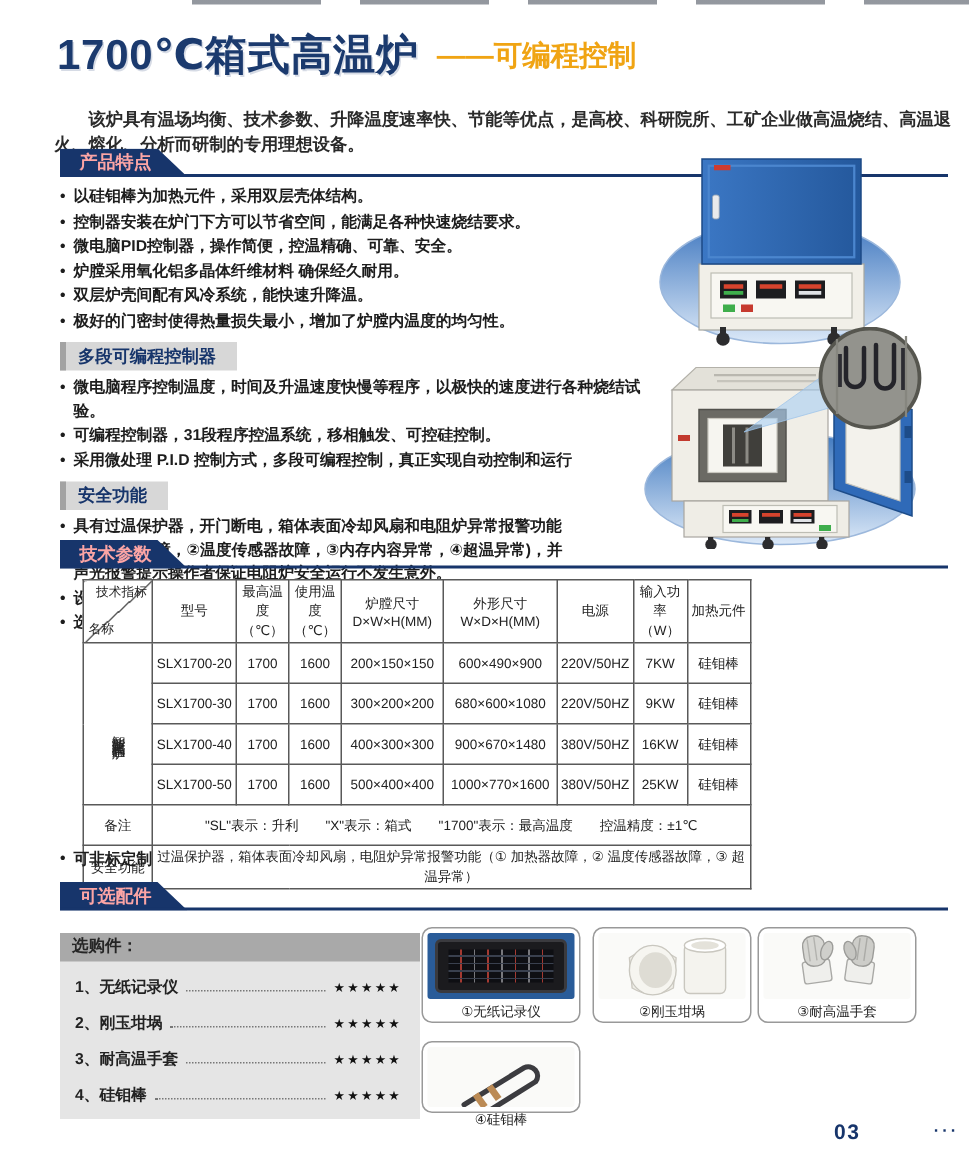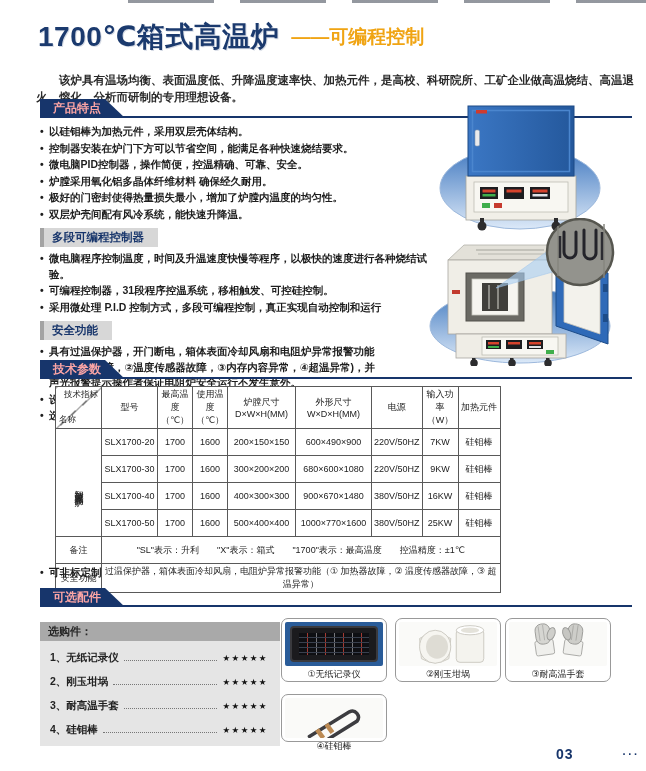--- a/index.html
+++ b/index.html
@@ -88,33 +88,33 @@
 </style>
 </head>
 <body>
 
 <div class="top-edge"></div>
 
 <div class="title-row">
   <span class="title-main">1700℃箱式高温炉</span><span class="title-sub">——可编程控制</span>
 </div>
 
-<p class="intro">该炉具有温场均衡、表面温度低、升降温度速率快、加热元件，是高校、科研院所、工矿企业做高温烧结、高温退火、熔化、分析而研制的专用理想设备。</p>
+<p class="intro">该炉具有温场均衡、技术参数、升降温度速率快、节能等优点，是高校、科研院所、工矿企业做高温烧结、高温退火、熔化、分析而研制的专用理想设备。</p>
 
 <div class="sec-tab" style="left:40px;top:99px;">产品特点</div>
 <div class="sec-line" style="left:40px;top:116px;width:592px;"></div>
 
 <div class="left-col">
   <ul class="bullets">
     <li>以硅钼棒为加热元件，采用双层壳体结构。</li>
     <li>控制器安装在炉门下方可以节省空间，能满足各种快速烧结要求。</li>
     <li>微电脑PID控制器，操作简便，控温精确、可靠、安全。</li>
     <li>炉膛采用氧化铝多晶体纤维材料 确保经久耐用。</li>
+    <li>双层炉壳间配有风冷系统，能快速升降温。</li>
     <li>极好的门密封使得热量损失最小，增加了炉膛内温度的均匀性。</li>
-    <li>双层炉壳间配有风冷系统，能快速升降温。</li>
   </ul>
   <div class="sub-head">多段可编程控制器</div>
   <ul class="bullets">
     <li>微电脑程序控制温度，时间及升温速度快慢等程序，以极快的速度进行各种烧结试验。</li>
     <li>可编程控制器，31段程序控温系统，移相触发、可控硅控制。</li>
     <li>采用微处理 P.I.D 控制方式，多段可编程控制，真正实现自动控制和运行</li>
   </ul>
   <div class="sub-head">安全功能</div>
   <ul class="bullets">
     <li class="w332">具有过温保护器，开门断电，箱体表面冷却风扇和电阻炉异常报警功能(①加热器故障，②温度传感器故障，③内存内容异常，④超温异常)，并声光报警提示操作者保证电阻炉安全运行不发生意外。</li>

